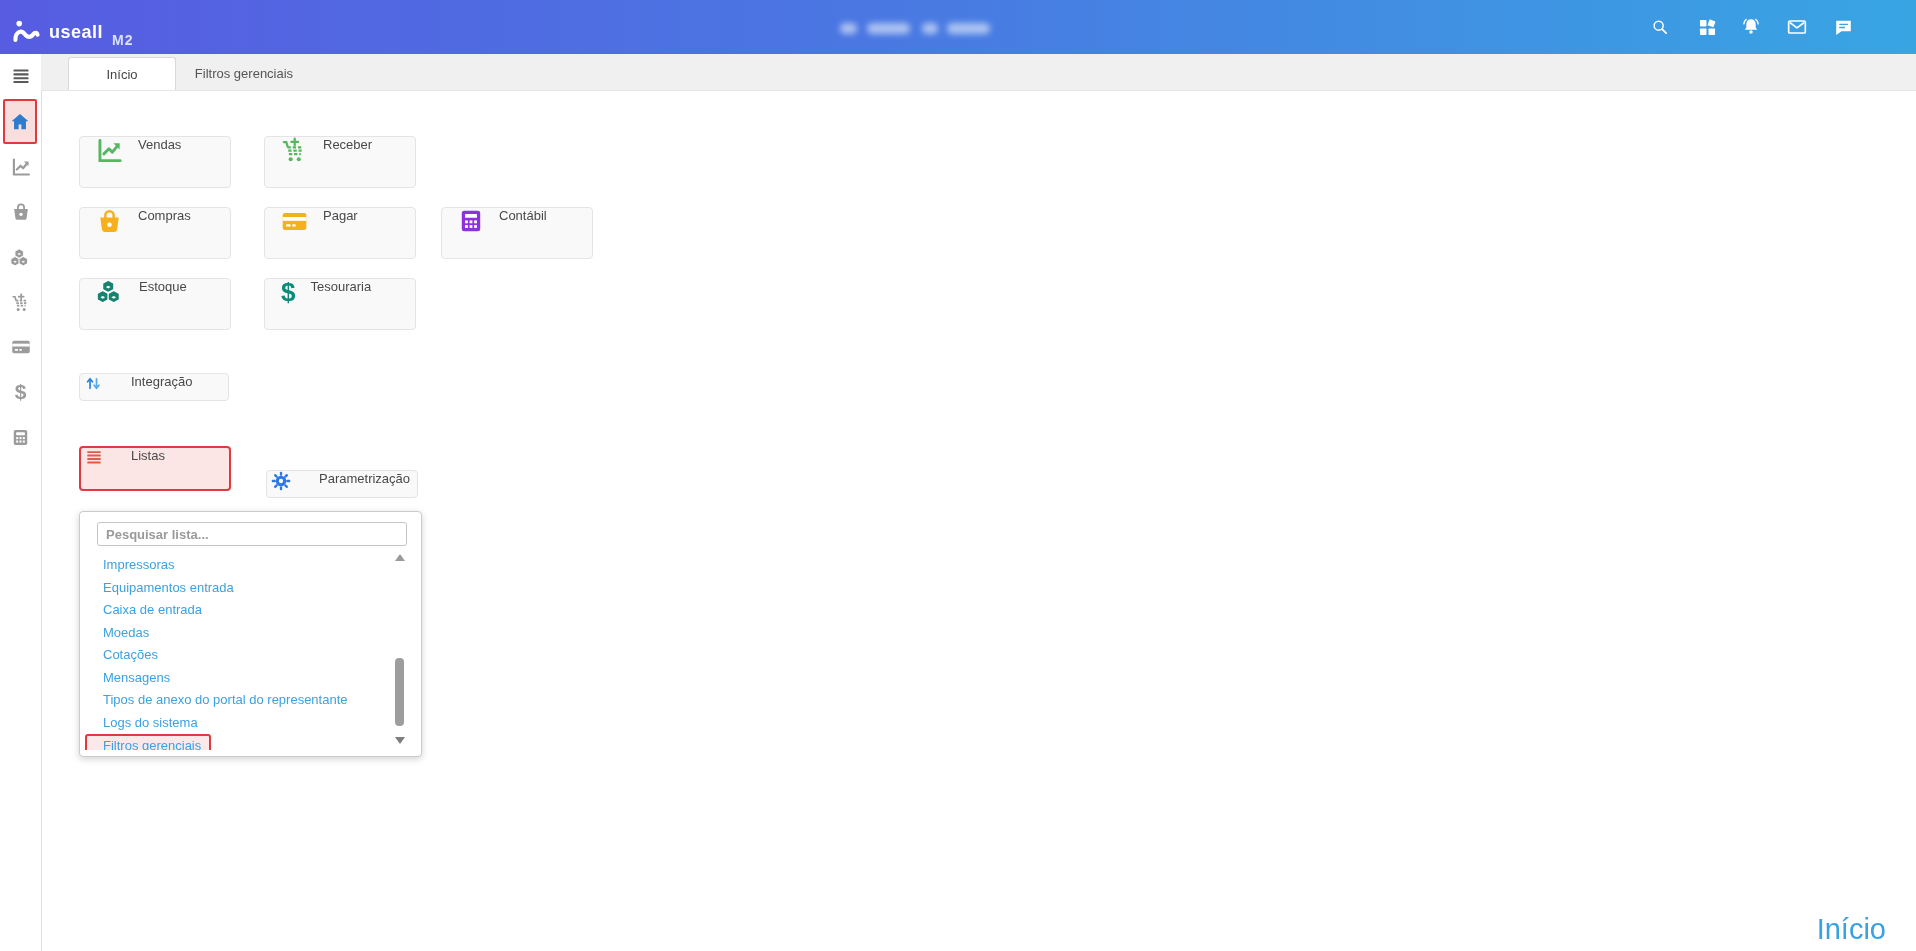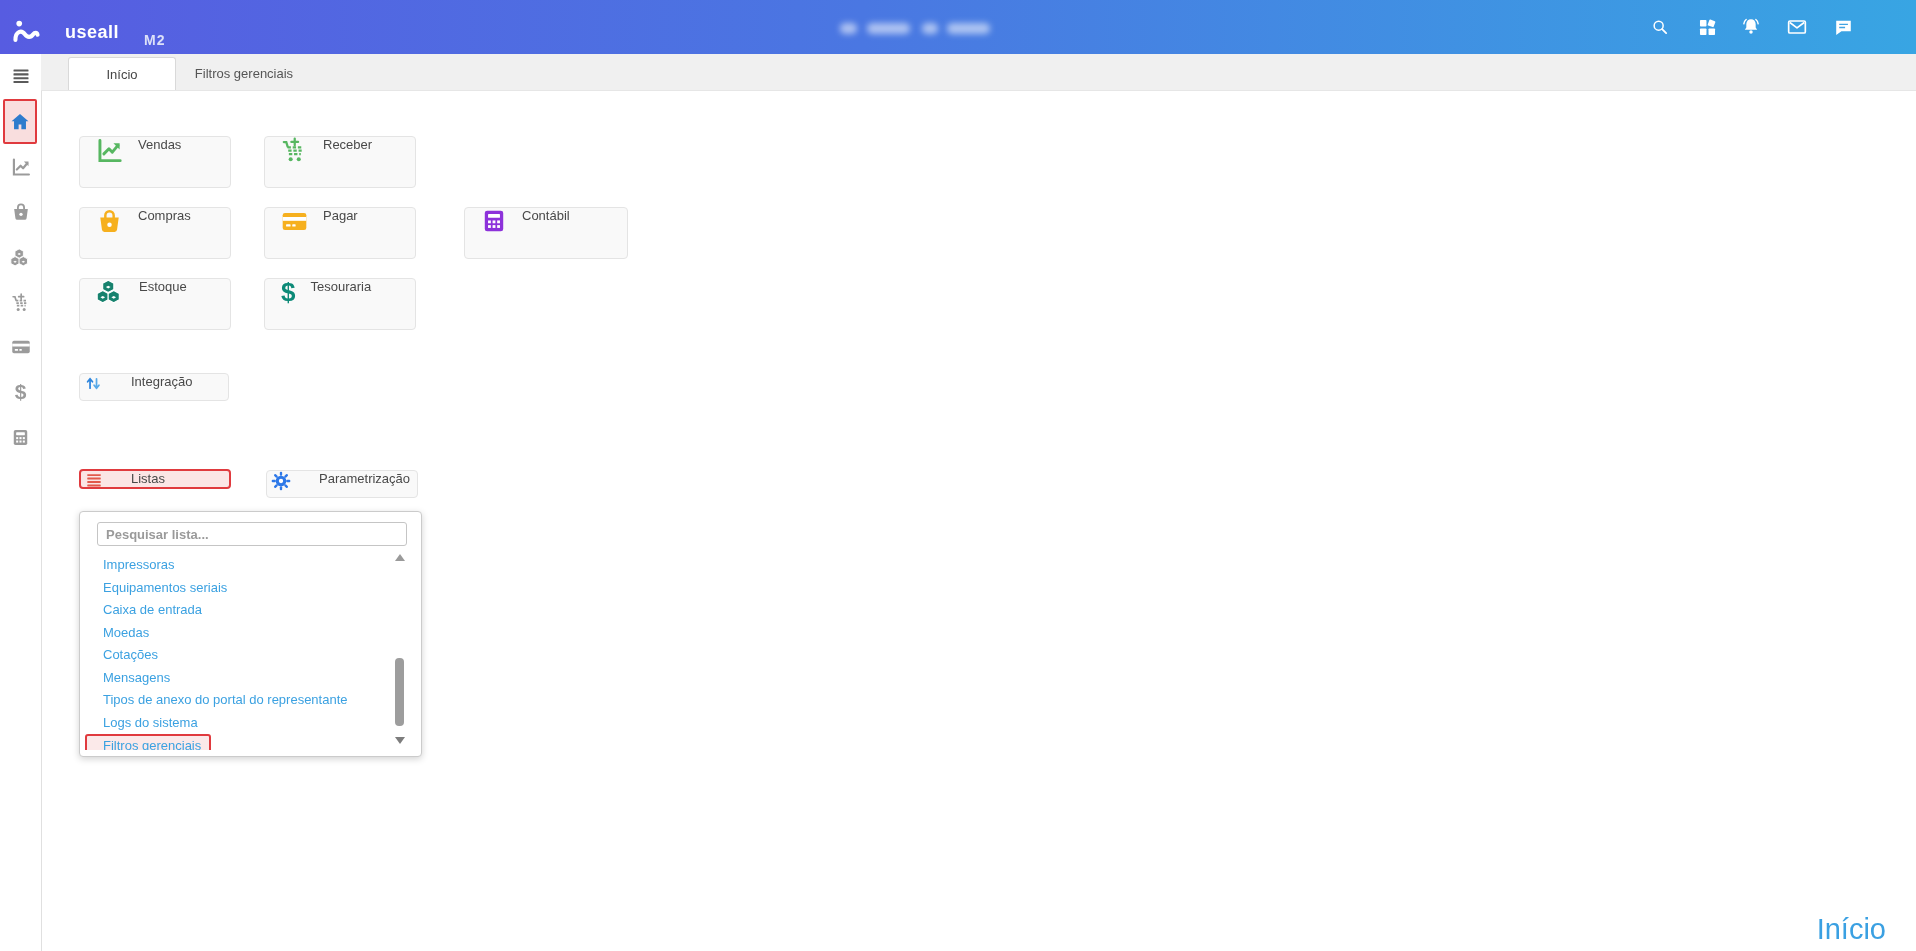--- a/index.html
+++ b/index.html
@@ -1,21 +1,21 @@
 <!DOCTYPE html>
 <html><head>
 <meta charset="utf-8">
 <style>
   html,body{margin:0;padding:0;background:#fff;font-family:"Liberation Sans",sans-serif;}
   #screen{position:relative;width:1916px;height:951px;overflow:hidden;background:#fff;}
 
   
   .header{position:absolute;left:0;top:0;width:1916px;height:54px;
     background:linear-gradient(90deg,#575ce1 0%,#4a77e2 45%,#38a5e3 100%);}
-  .logo-wrap{position:absolute;left:13px;top:0;height:64px;display:flex;align-items:center;gap:25px;}
+  .logo-wrap{position:absolute;left:13px;top:0;height:64px;display:flex;align-items:center;gap:9px;}
   .logo-text{color:#fff;font-weight:bold;font-size:18px;letter-spacing:.5px;}
   .logo-prod{color:#e8ecfb;font-size:14px;font-weight:600;letter-spacing:1px;opacity:.92;margin-top:16px;}
   .redacted{position:absolute;left:840px;top:23px;height:12px;}
   .redacted span{position:absolute;top:0;height:11px;border-radius:5px;background:rgba(255,255,255,.55);filter:blur(3px);display:block;}
   .hdr-icons{position:absolute;right:0;top:0;height:54px;}
   .hicon{position:absolute;top:0;width:36px;height:54px;display:flex;align-items:center;justify-content:center;color:#fff;cursor:pointer;}
 
   
   .sidebar{position:absolute;left:0;top:54px;width:41px;height:897px;background:#fff;border-right:1px solid #e0e0e0;}
   .sb-item{position:absolute;left:0;width:41px;height:40px;display:flex;align-items:center;justify-content:center;color:#9b9b9b;cursor:pointer;}
@@ -311,21 +311,21 @@
     <span class="mlabel">Pagar</span>
   </div>
   <div class="mbtn" style="left:79px;top:207px;width:152px;height:52px;color:#f6b01e">
     <span class="mi">
         <svg width="27" height="27">
           <use href="#i-bag"></use>
         </svg>
       </span>
     <span class="mlabel">Compras</span>
   </div>
-  <div class="mbtn" style="left:464px;top:207px;width:164px;height:52px;color:#8d32da">
+  <div class="mbtn" style="left:441px;top:207px;width:152px;height:52px;color:#8d32da">
     <span class="mi">
         <svg width="26" height="26">
           <use href="#i-calc"></use>
         </svg>
       </span>
     <span class="mlabel">Contábil</span>
   </div>
   <div class="mbtn" style="left:79px;top:278px;width:152px;height:52px;color:#17826e">
     <span class="mi">
         <svg width="28" height="28">
@@ -339,42 +339,42 @@
     <span class="mlabel">Tesouraria</span>
   </div>
   <div class="mbtn small" style="left:79px;top:373px;width:150px;height:28px">
     <span class="mi">
         <svg width="19" height="19">
           <use href="#i-updown"></use>
         </svg>
       </span>
     <span class="mlabel">Integração</span>
   </div>
-  <div class="mbtn small hl" style="left:79px;top:469px;width:152px;height:20px;color:#e2594b">
+  <div class="mbtn small hl" style="left:79px;top:446px;width:152px;height:45px;color:#e2594b">
     <span class="mi">
         <svg width="18" height="18">
           <use href="#i-bars"></use>
         </svg>
       </span>
     <span class="mlabel">Listas</span>
   </div>
   <div class="mbtn small" style="left:266px;top:470px;width:152px;height:28px;color:#2d78e8">
     <span class="mi">
         <svg width="20" height="20">
           <use href="#i-gear"></use>
         </svg>
       </span>
     <span class="mlabel">Parametrização</span>
   </div>
 
   <div class="dropdown">
     <input class="dd-search" type="text" placeholder="Pesquisar lista..." style="">
     <div class="dd-list">
       <div class="litem">Impressoras</div>
-      <div class="litem">Equipamentos seriais</div>
+      <div class="litem">Equipamentos entrada</div>
       <div class="litem">Caixa de entrada</div>
       <div class="litem">Moedas</div>
       <div class="litem">Cotações</div>
       <div class="litem">Mensagens</div>
       <div class="litem">Tipos de anexo do portal do representante</div>
       <div class="litem">Logs do sistema</div>
       <div class="litem litem-hl">Filtros gerenciais</div>
     </div>
     <div class="dd-scroll">
       <div class="sarrow up"></div>

